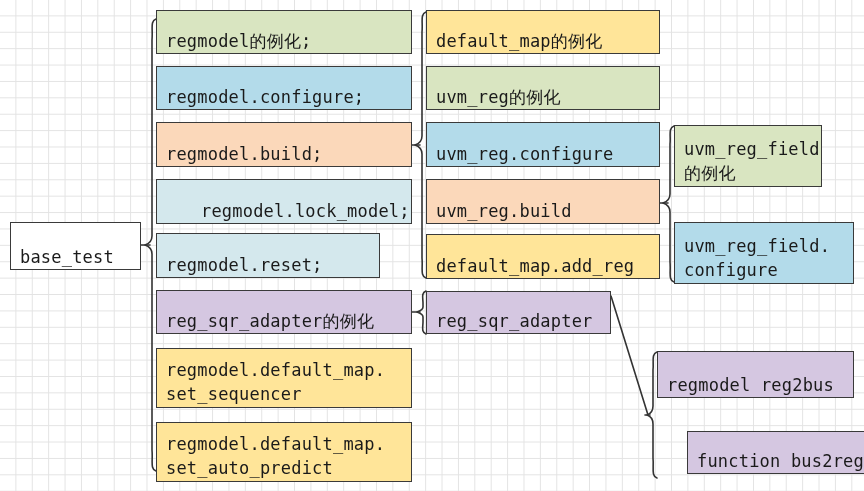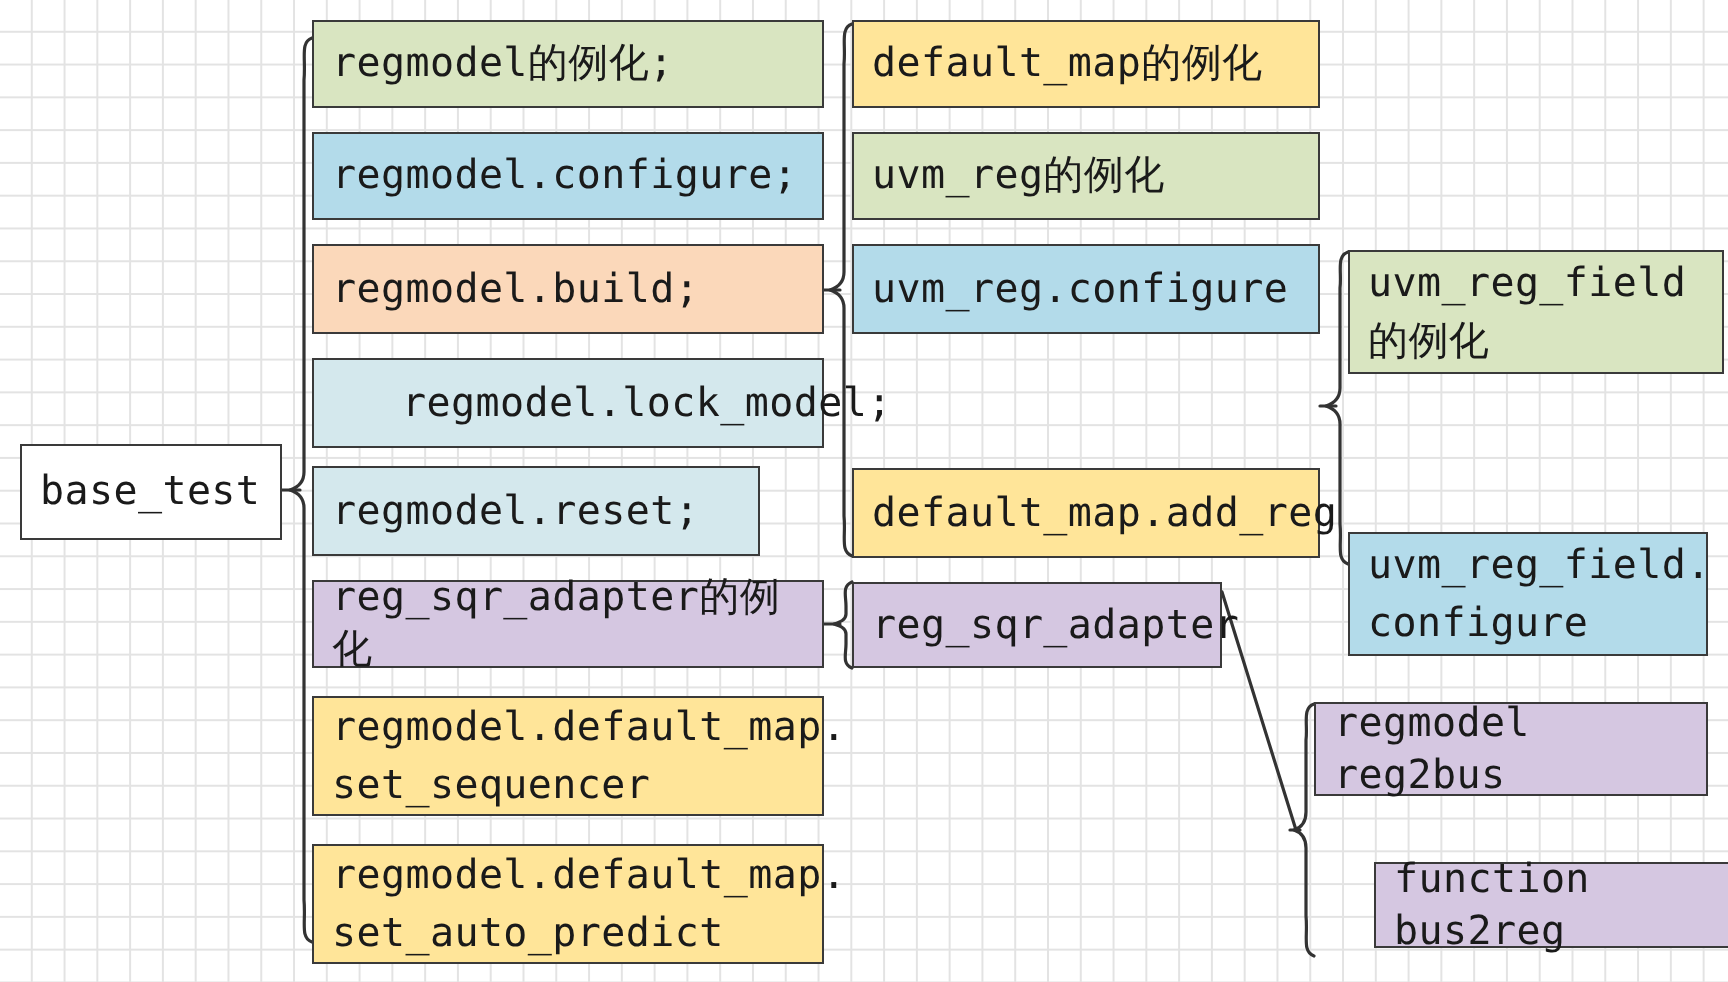--- a/index.html
+++ b/index.html
@@ -32,23 +32,23 @@
     top: 0;
     width: 864px;
     height: 491px;
     pointer-events: none;
   }
   .node {
     position: absolute;
     box-sizing: border-box;
     border: 1.6px solid #3a3a3a;
     display: flex;
-    align-items: center;
+    align-items: flex-end;
     padding: 0 9px;
-    font-size: 20px;
+    font-size: 17px;
     line-height: 1.28;
     color: #1a1a1a;
     letter-spacing: 0.2px;
     white-space: pre-line;
     z-index: 3;
   }
   .node.two-line {
     line-height: 1.45;
   }
   .c-green  { background: #d9e5c1; }
@@ -144,35 +144,38 @@
   </div>
 
   <div class="node c-green" style="left:426px; top:66px; width:234px; height:44px;">
     <span>uvm_reg的例化</span>
   </div>
 
   <div class="node c-blue" style="left:426px; top:122px; width:234px; height:45px;">
     <span>uvm_reg.configure</span>
   </div>
 
+  <div class="node c-orange" style="left:426px; top:179px; width:234px; height:45px;">
+    <span>uvm_reg.build</span>
+  </div>
 
   <div class="node c-yellow" style="left:426px; top:234px; width:234px; height:45px;">
     <span>default_map.add_reg</span>
   </div>
 
   <div class="node c-purple" style="left:426px; top:291px; width:185px; height:43px;">
     <span>reg_sqr_adapter</span>
   </div>
 
-  <div class="node c-green two-line" style="left:674px; top:125px; width:188px; height:62px;">
+  <div class="node c-green two-line" style="left:674px; top:125px; width:148px; height:62px;">
     <span>uvm_reg_field
 的例化</span>
   </div>
 
-  <div class="node c-blue two-line" style="left:674px; top:222px; width:180px; height:62px;margin-top:44px;">
+  <div class="node c-blue two-line" style="left:674px; top:222px; width:180px; height:62px;">
     <span>uvm_reg_field.
 configure</span>
   </div>
 
   <div class="node c-purple" style="left:657px; top:351px; width:197px; height:47px;">
     <span>regmodel reg2bus</span>
   </div>
 
   <div class="node c-purple" style="left:687px; top:431px; width:197px; height:43px;">
     <span>function bus2reg</span>

